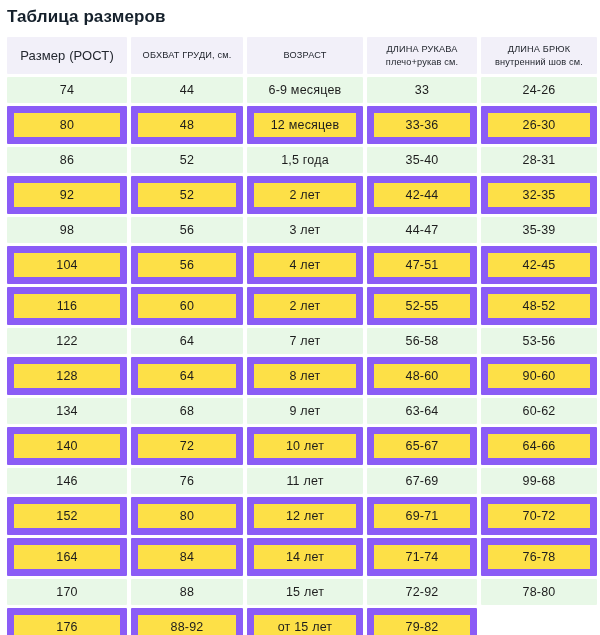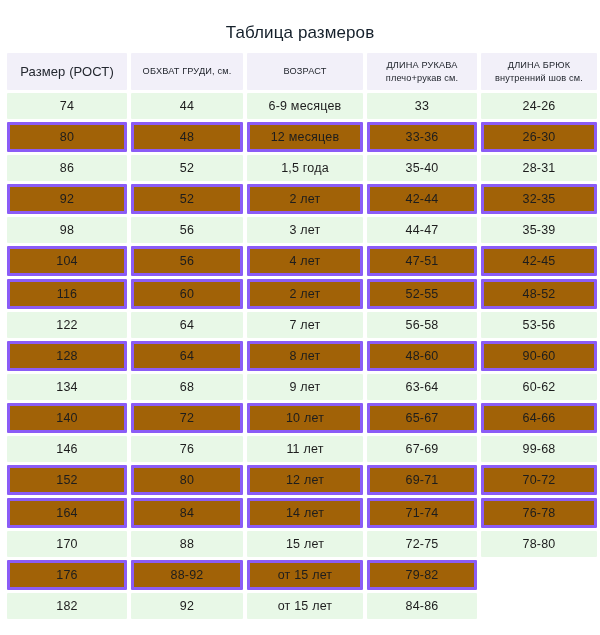--- a/index.html
+++ b/index.html
@@ -19,27 +19,27 @@
 
   .page {
     width: 600px;
     height: 635px;
     box-sizing: border-box;
     padding: 0 7px;
     position: relative;
   }
 
   .title {
-    text-align: center;
+    text-align: left;
     font-size: 17px;
-    font-weight: normal;
+    font-weight: bold;
     color: #15202b;
     letter-spacing: .1px;
     line-height: 1;
-    padding-top: 24px;
+    padding-top: 8px;
     margin: 0 0 9px 0;
   }
 
   table.size-table {
     width: 586px;
     border-collapse: separate;
     border-spacing: 4px 3px;
     margin: 0 -4px;
     table-layout: fixed;
   }
@@ -80,22 +80,22 @@
     vertical-align: middle;
     text-align: center;
     font-size: 12.5px;
     color: #1d1d1d;
     letter-spacing: .2px;
     border-radius: 1px;
   }
 
   tbody tr.row-green td { background: #e8f8e7; margin-top: 34px; }
   tbody tr.row-white td {
-    background: #a16207;
-    border: 3px solid #8b5cf6;
+    background: #fde047;
+    border: 7px solid #8b5cf6;
     height: 24px;
   }
 
   
   tbody tr.row-green td.cell-empty,
   tbody tr.row-white td.cell-empty {
     background: transparent;
     border: none;
   }
 </style>
@@ -231,21 +231,21 @@
           <td>164</td>
           <td>84</td>
           <td>14 лет</td>
           <td>71-74</td>
           <td>76-78</td>
         </tr>
         <tr class="row-green">
           <td>170</td>
           <td>88</td>
           <td>15 лет</td>
-          <td>72-75</td>
+          <td>72-92</td>
           <td>78-80</td>
         </tr>
         <tr class="row-white">
           <td>176</td>
           <td>88-92</td>
           <td>от 15 лет</td>
           <td>79-82</td>
           <td class="cell-empty"></td>
         </tr>
         <tr class="row-green">

